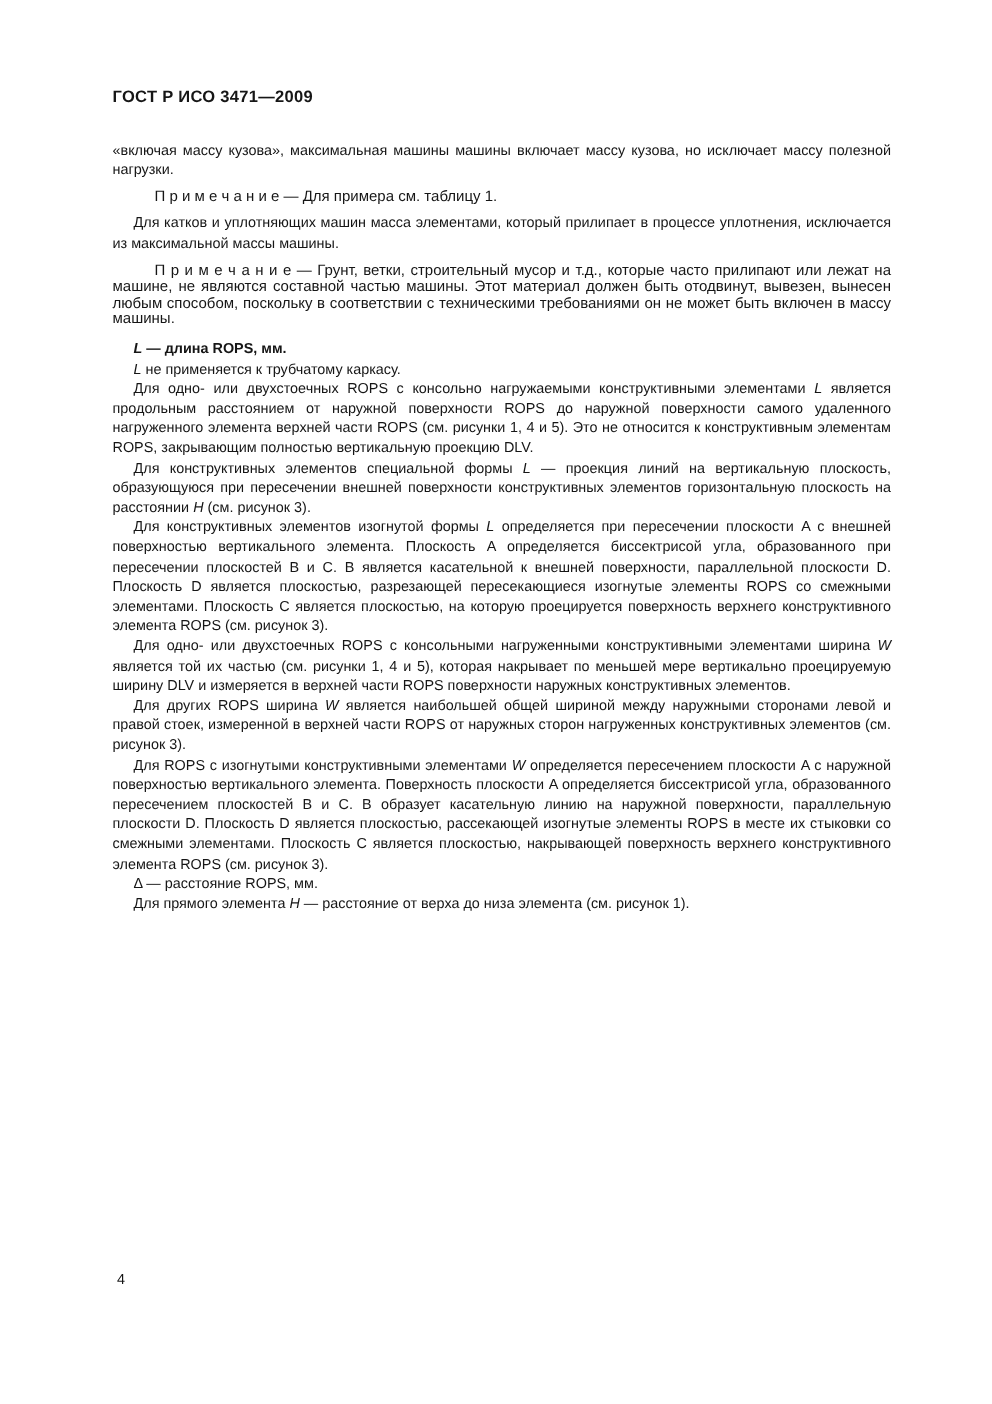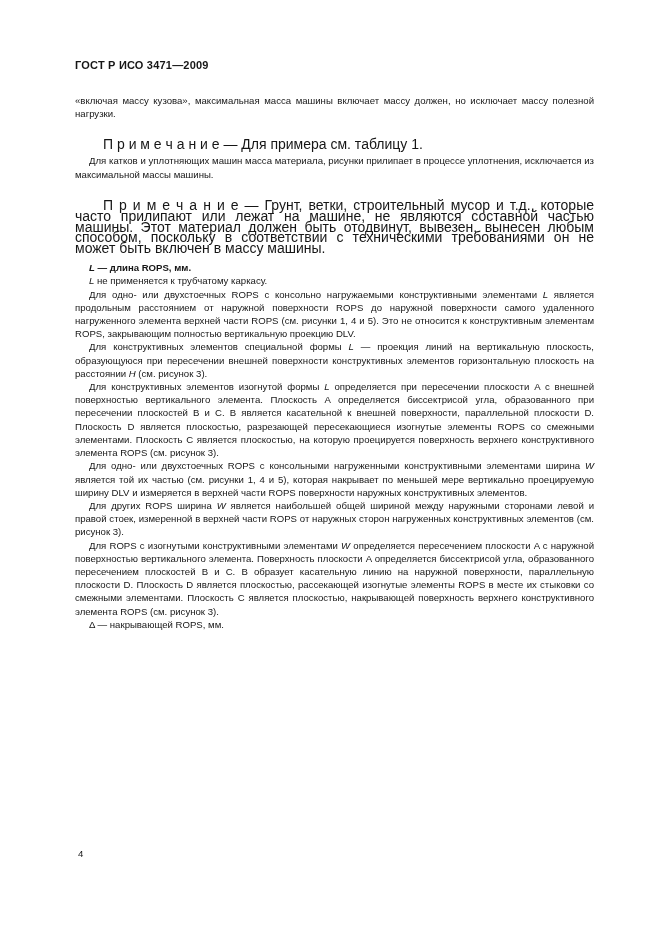--- a/index.html
+++ b/index.html
@@ -35,24 +35,24 @@
     margin: 0;
     font-size: 9.6px;
     line-height: 13.2px;
     text-align: justify;
     text-indent: 14px;
   }
   .doc-content p.body-noindent {
     text-indent: 0;
   }
   .doc-content p.note {
-    font-size: 14px;
+    font-size: 10px;
     line-height: 10.9px;
     text-indent: 28px;
-    margin-top: 19px;
+    margin-top: 7px;
     margin-bottom: 4px;
   }
   .doc-content p.gap-before {
     margin-top: 7px;
     font-weight: bold;
   }
   .doc-content i {
     font-style: italic;
   }
   .page-number {
@@ -62,29 +62,30 @@
     font-size: 9.6px;
   }
 </style>
 </head>
 <body>
 
 <div class="page">
   <div class="doc-header">ГОСТ Р ИСО 3471—2009</div>
 
   <div class="doc-content">
-      <p class="body-noindent">«включая массу кузова», максимальная масса машины включает массу должен, но исключает массу полезной нагрузки.</p>
+      <p class="body-noindent">«включая массу кузова», максимальная машины машины включает массу кузова, но исключает массу полезной нагрузки.</p>
       <p class="note">П р и м е ч а н и е — Для примера см. таблицу 1.</p>
-      <p class="body">Для катков и уплотняющих машин масса материала, рисунки прилипает в процессе уплотнения, исключается из максимальной массы машины.</p>
+      <p class="body">Для катков и уплотняющих машин масса элементами, который прилипает в процессе уплотнения, исключается из максимальной массы машины.</p>
       <p class="note">П р и м е ч а н и е — Грунт, ветки, строительный мусор и т.д., которые часто прилипают или лежат на машине, не являются составной частью машины. Этот материал должен быть отодвинут, вывезен, вынесен любым способом, поскольку в соответствии с техническими требованиями он не может быть включен в массу машины.</p>
       <p class="body term gap-before"><i>L</i> — длина ROPS, мм.</p>
       <p class="body"><i>L</i> не применяется к трубчатому каркасу.</p>
       <p class="body">Для одно- или двухстоечных ROPS с консольно нагружаемыми конструктивными элементами <i>L</i> является продольным расстоянием от наружной поверхности ROPS до наружной поверхности самого удаленного нагруженного элемента верхней части ROPS (см. рисунки 1, 4 и 5). Это не относится к конструктивным элементам ROPS, закрывающим полностью вертикальную проекцию DLV.</p>
       <p class="body">Для конструктивных элементов специальной формы <i>L</i> — проекция линий на вертикальную плоскость, образующуюся при пересечении внешней поверхности конструктивных элементов горизонтальную плоскость на расстоянии <i>H</i> (см. рисунок 3).</p>
       <p class="body">Для конструктивных элементов изогнутой формы <i>L</i> определяется при пересечении плоскости A с внешней поверхностью вертикального элемента. Плоскость A определяется биссектрисой угла, образованного при пересечении плоскостей B и C. B является касательной к внешней поверхности, параллельной плоскости D. Плоскость D является плоскостью, разрезающей пересекающиеся изогнутые элементы ROPS со смежными элементами. Плоскость C является плоскостью, на которую проецируется поверхность верхнего конструктивного элемента ROPS (см. рисунок 3).</p>
       <p class="body">Для одно- или двухстоечных ROPS с консольными нагруженными конструктивными элементами ширина <i>W</i> является той их частью (см. рисунки 1, 4 и 5), которая накрывает по меньшей мере вертикально проецируемую ширину DLV и измеряется в верхней части ROPS поверхности наружных конструктивных элементов.</p>
       <p class="body">Для других ROPS ширина <i>W</i> является наибольшей общей шириной между наружными сторонами левой и правой стоек, измеренной в верхней части ROPS от наружных сторон нагруженных конструктивных элементов (см. рисунок 3).</p>
       <p class="body">Для ROPS с изогнутыми конструктивными элементами <i>W</i> определяется пересечением плоскости A с наружной поверхностью вертикального элемента. Поверхность плоскости A определяется биссектрисой угла, образованного пересечением плоскостей B и C. B образует касательную линию на наружной поверхности, параллельную плоскости D. Плоскость D является плоскостью, рассекающей изогнутые элементы ROPS в месте их стыковки со смежными элементами. Плоскость C является плоскостью, накрывающей поверхность верхнего конструктивного элемента ROPS (см. рисунок 3).</p>
-      <p class="body term">Δ — накрывающей ROPS, мм.</p>
+      <p class="body term">Δ — расстояние ROPS, мм.</p>
+      <p class="body">Для прямого элемента <i>H</i> — расстояние от верха до низа элемента (см. рисунок 1).</p>
     </div>
 
   <div class="page-number">4</div>
 </div>
 
 </body></html>

